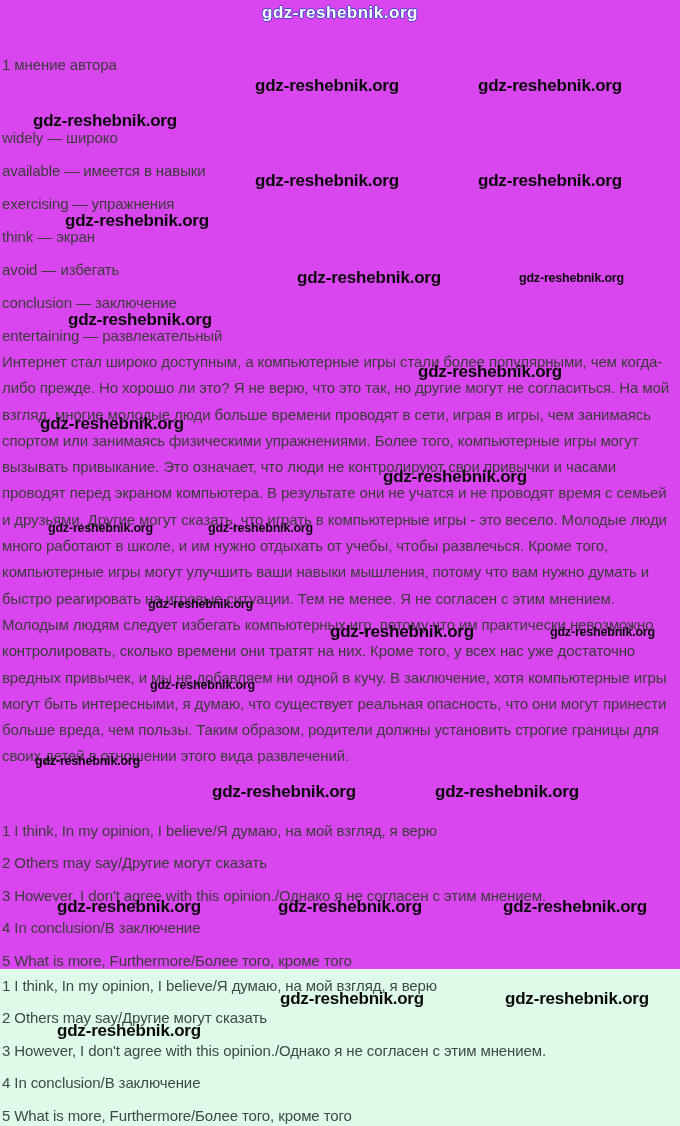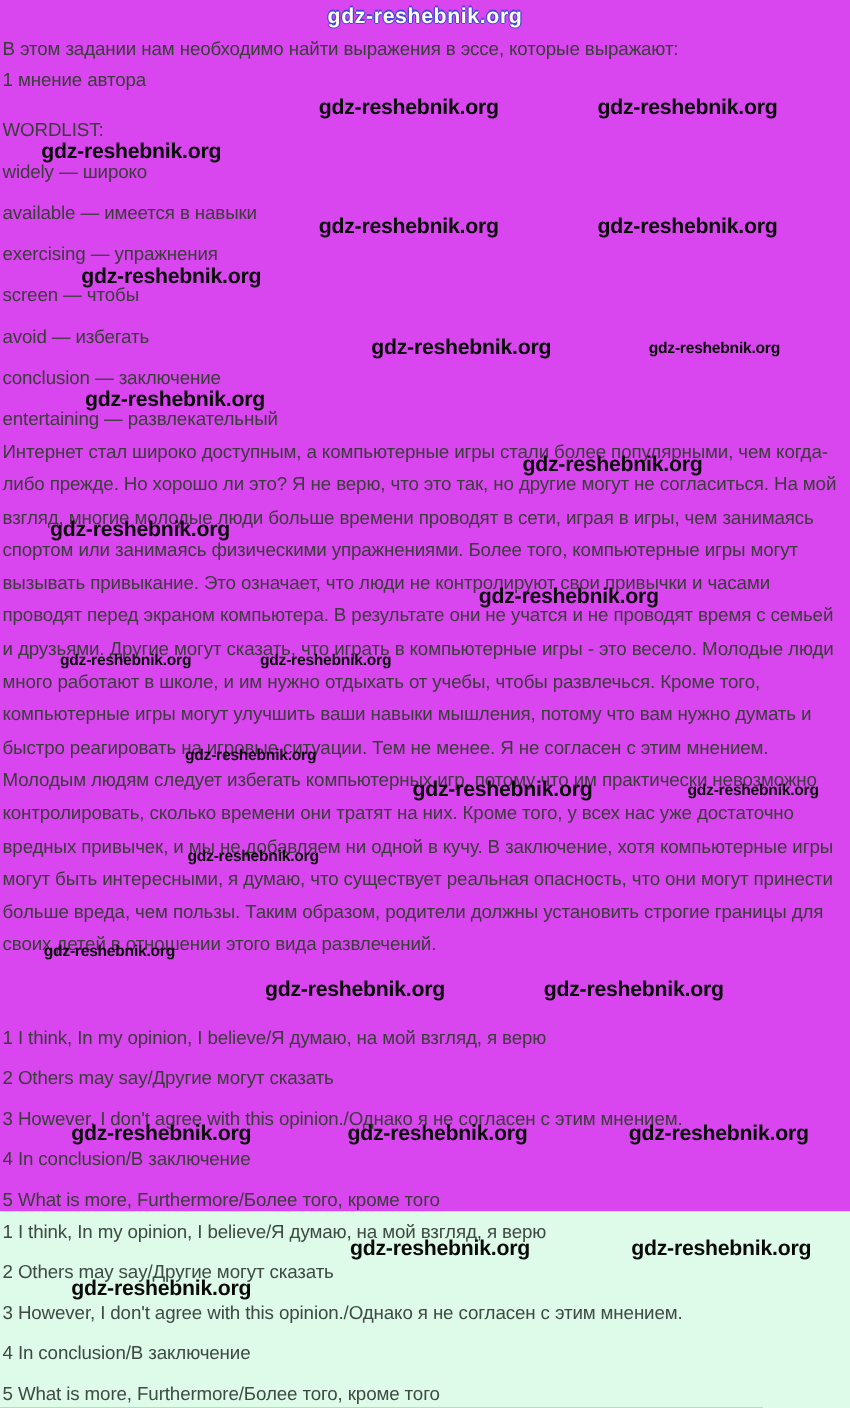--- a/index.html
+++ b/index.html
@@ -47,31 +47,29 @@
   .wm-md{font-size:17px;}
   .wm-sm{font-size:12.5px;}
 </style>
 </head>
 <body>
 
 <div class="page">
 
   <div class="top-wm">gdz-reshebnik.org</div>
 
-  <div class="line intro">В этом задании нам необходимо найти выражения в эссе, которые выражают:</div>
 
   <div class="line task">1 мнение автора</div>
 
-  <div class="line wl-title">WORDLIST:</div>
 
   <div id="wordlist">
       <div class="wl-item" style="top: 129px;">widely — широко</div>
       <div class="wl-item" style="top: 162px;">available — имеется в навыки</div>
       <div class="wl-item" style="top: 195px;">exercising — упражнения</div>
-      <div class="wl-item" style="top: 228px;">screen — чтобы</div>
+      <div class="wl-item" style="top: 228px;">think — экран</div>
       <div class="wl-item" style="top: 261px;">avoid — избегать</div>
       <div class="wl-item" style="top: 294px;">conclusion — заключение</div>
       <div class="wl-item" style="top: 327px;">entertaining — развлекательный</div>
     </div>
 
   <div class="essay">Интернет стал широко доступным, а компьютерные игры стали более популярными, чем когда-либо прежде. Но хорошо ли это? Я не верю, что это так, но другие могут не согласиться. На мой взгляд, многие молодые люди больше времени проводят в сети, играя в игры, чем занимаясь спортом или занимаясь физическими упражнениями. Более того, компьютерные игры могут вызывать привыкание. Это означает, что люди не контролируют свои привычки и часами проводят перед экраном компьютера. В результате они не учатся и не проводят время с семьей и друзьями. Другие могут сказать, что играть в компьютерные игры - это весело. Молодые люди много работают в школе, и им нужно отдыхать от учебы, чтобы развлечься. Кроме того, компьютерные игры могут улучшить ваши навыки мышления, потому что вам нужно думать и быстро реагировать на игровые ситуации. Тем не менее. Я не согласен с этим мнением. Молодым людям следует избегать компьютерных игр, потому что им практически невозможно контролировать, сколько времени они тратят на них. Кроме того, у всех нас уже достаточно вредных привычек, и мы не добавляем ни одной в кучу. В заключение, хотя компьютерные игры могут быть интересными, я думаю, что существует реальная опасность, что они могут принести больше вреда, чем пользы. Таким образом, родители должны установить строгие границы для своих детей в отношении этого вида развлечений.</div>
 
   <div id="answers">
       <div class="ans-item" style="top: 822px;">1 I think, In my opinion, I believe/Я думаю, на мой взгляд, я верю</div>
       <div class="ans-item" style="top: 854.4px;">2 Others may say/Другие могут сказать</div>

